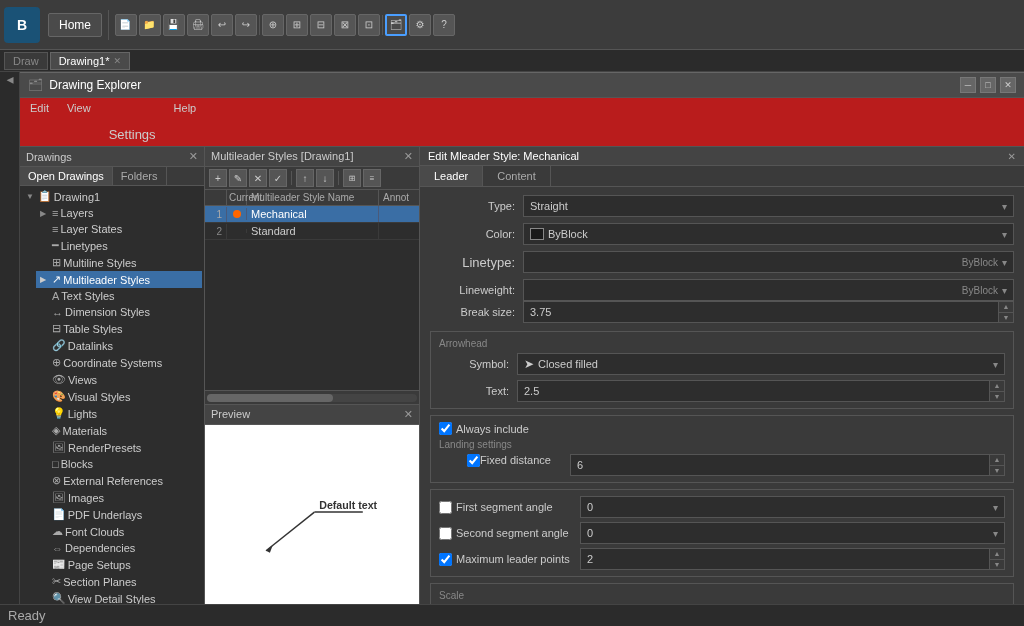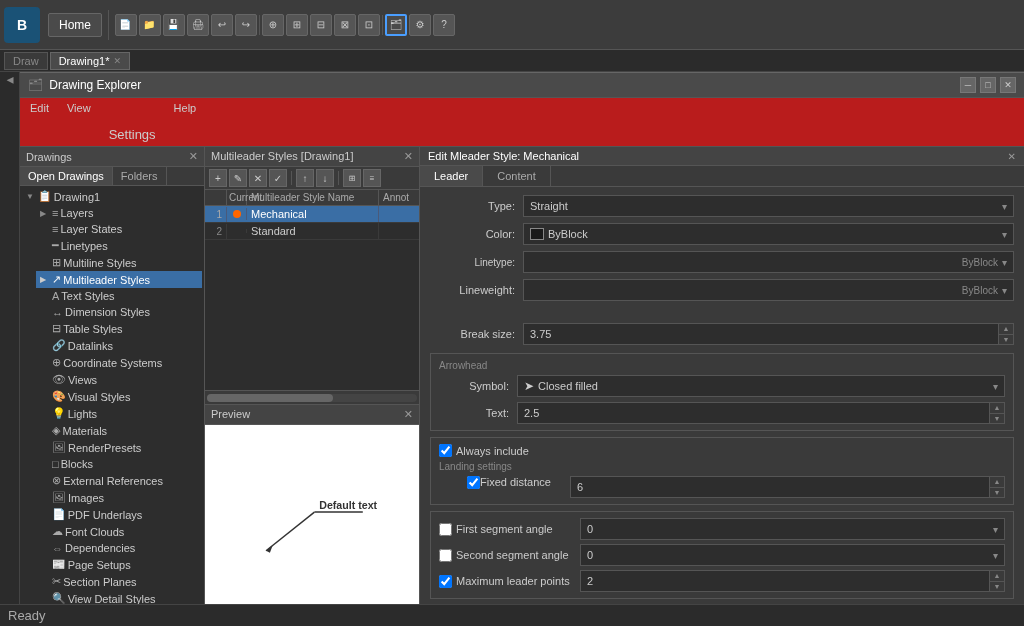--- a/index.html
+++ b/index.html
@@ -338,28 +338,28 @@
                 <div style="flex:1; background:#2d2d2d; border:1px solid #555; color:#ccc; padding:3px 6px; font-size:11px; display:flex; align-items:center; justify-content:space-between; height:22px; cursor:pointer;">
                   <div style="display:flex; align-items:center; gap:4px;">
                     <div style="width:14px; height:12px; background:#1a1a1a; border:1px solid #888;"></div>
                     <span>ByBlock</span>
                   </div>
                   <span style="color:#888; font-size:10px;">▾</span>
                 </div>
               </div>
 
               <div style="display:flex; align-items:center; margin-bottom:6px; gap:8px;">
-                <div style="width:85px; text-align:right; color:#ccc; font-size:10px; flex-shrink:0;">Linetype:</div>
+                <div style="width:85px; text-align:right; color:#ccc; font-size:13px; flex-shrink:0;">Linetype:</div>
                 <div style="flex:1; background:#2d2d2d; border:1px solid #555; color:#ccc; padding:3px 6px; font-size:11px; display:flex; align-items:center; justify-content:space-between; height:22px; cursor:pointer;">
                   <span style="color:#888; font-size:10px; flex:1; text-align:right; margin-right:4px;">ByBlock</span>
                   <span style="color:#888; font-size:10px;">▾</span>
                 </div>
               </div>
 
-              <div style="display:flex; align-items:center; margin-bottom:22px; gap:8px;">
+              <div style="display:flex; align-items:center; margin-bottom:0; gap:8px;">
                 <div style="width:85px; text-align:right; color:#ccc; font-size:11px; flex-shrink:0;">Lineweight:</div>
                 <div style="flex:1; background:#2d2d2d; border:1px solid #555; color:#ccc; padding:3px 6px; font-size:11px; display:flex; align-items:center; justify-content:space-between; height:22px; cursor:pointer;">
                   <span style="color:#888; font-size:10px; flex:1; text-align:right; margin-right:4px;">ByBlock</span>
                   <span style="color:#888; font-size:10px;">▾</span>
                 </div>
               </div>
 
               <div style="display:flex; align-items:center; margin-bottom:8px; gap:8px;">
                 <div style="width:85px; text-align:right; color:#ccc; font-size:11px; flex-shrink:0;">Break size:</div>
                 <div style="flex:1; display:flex; height:22px;">

